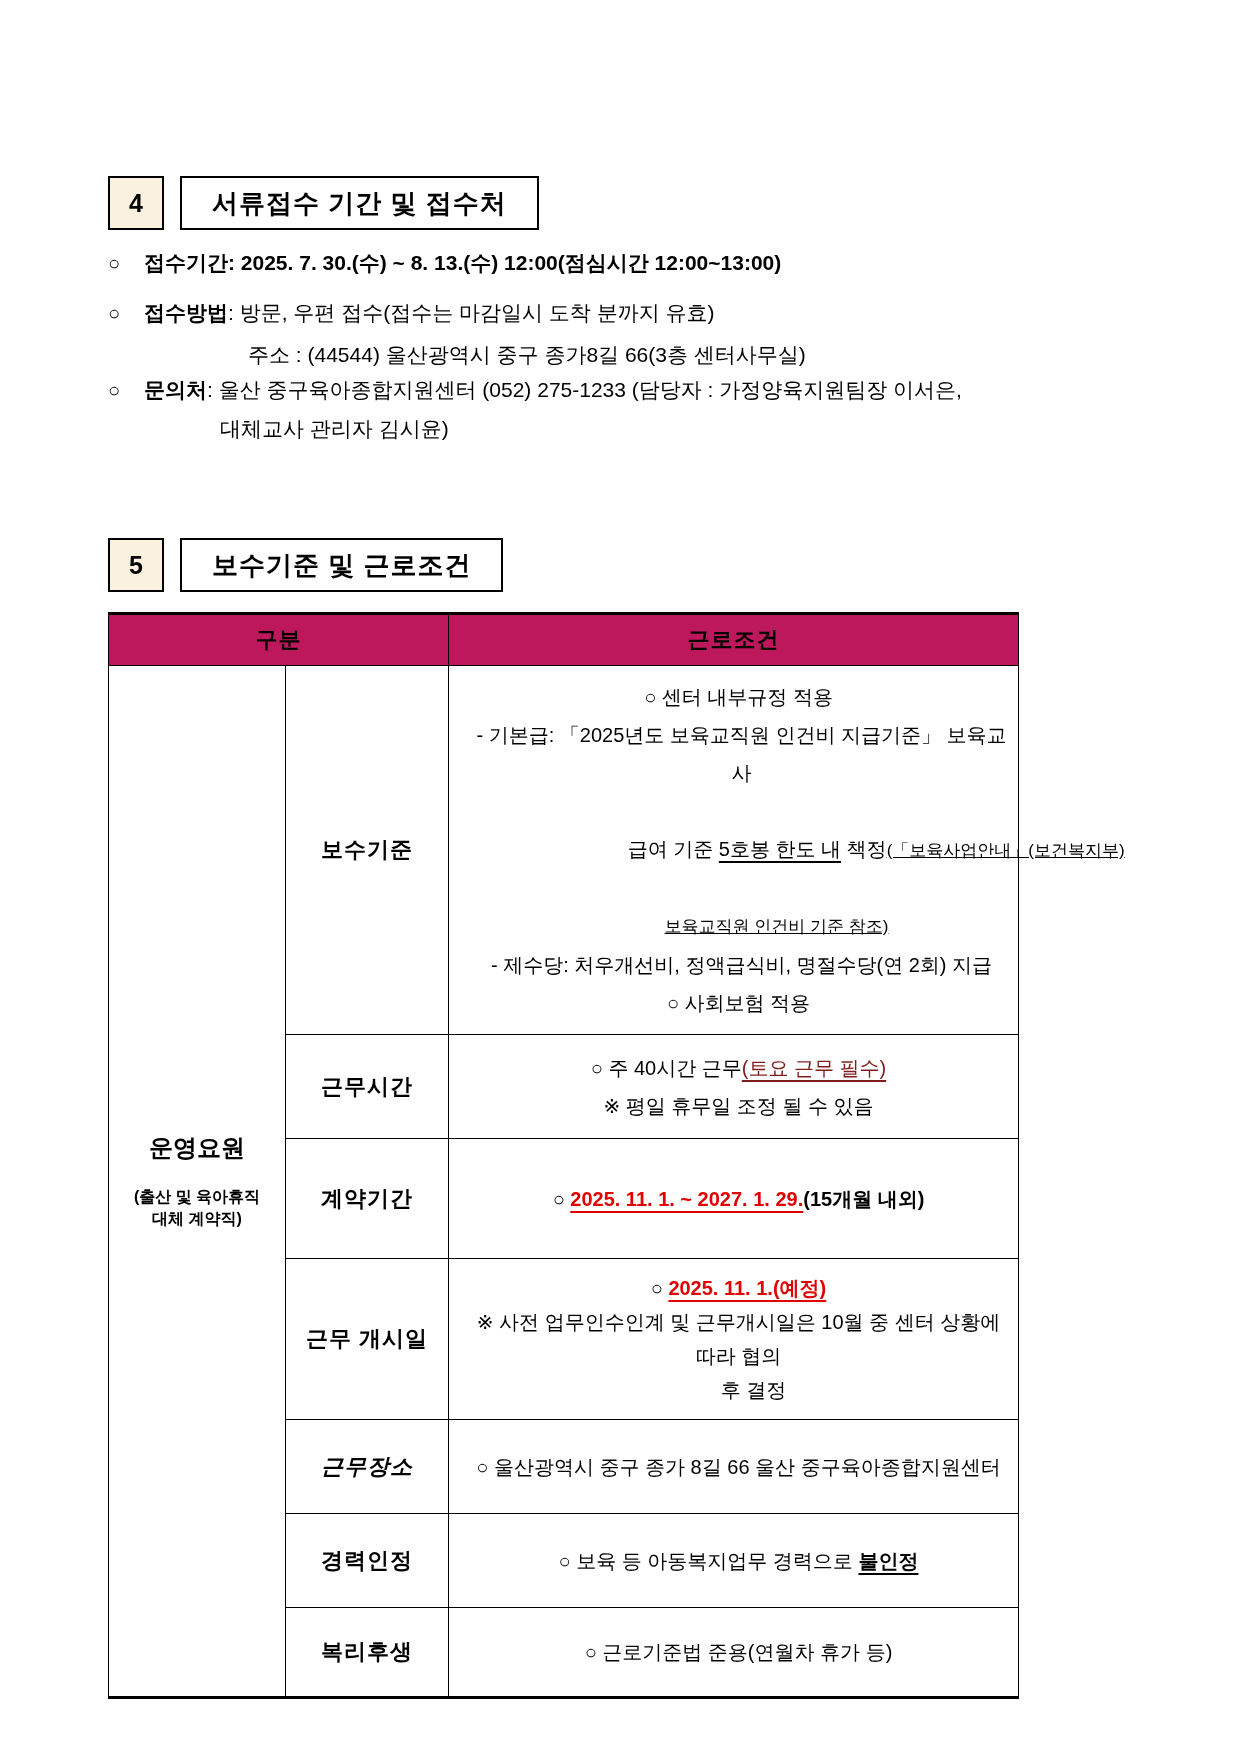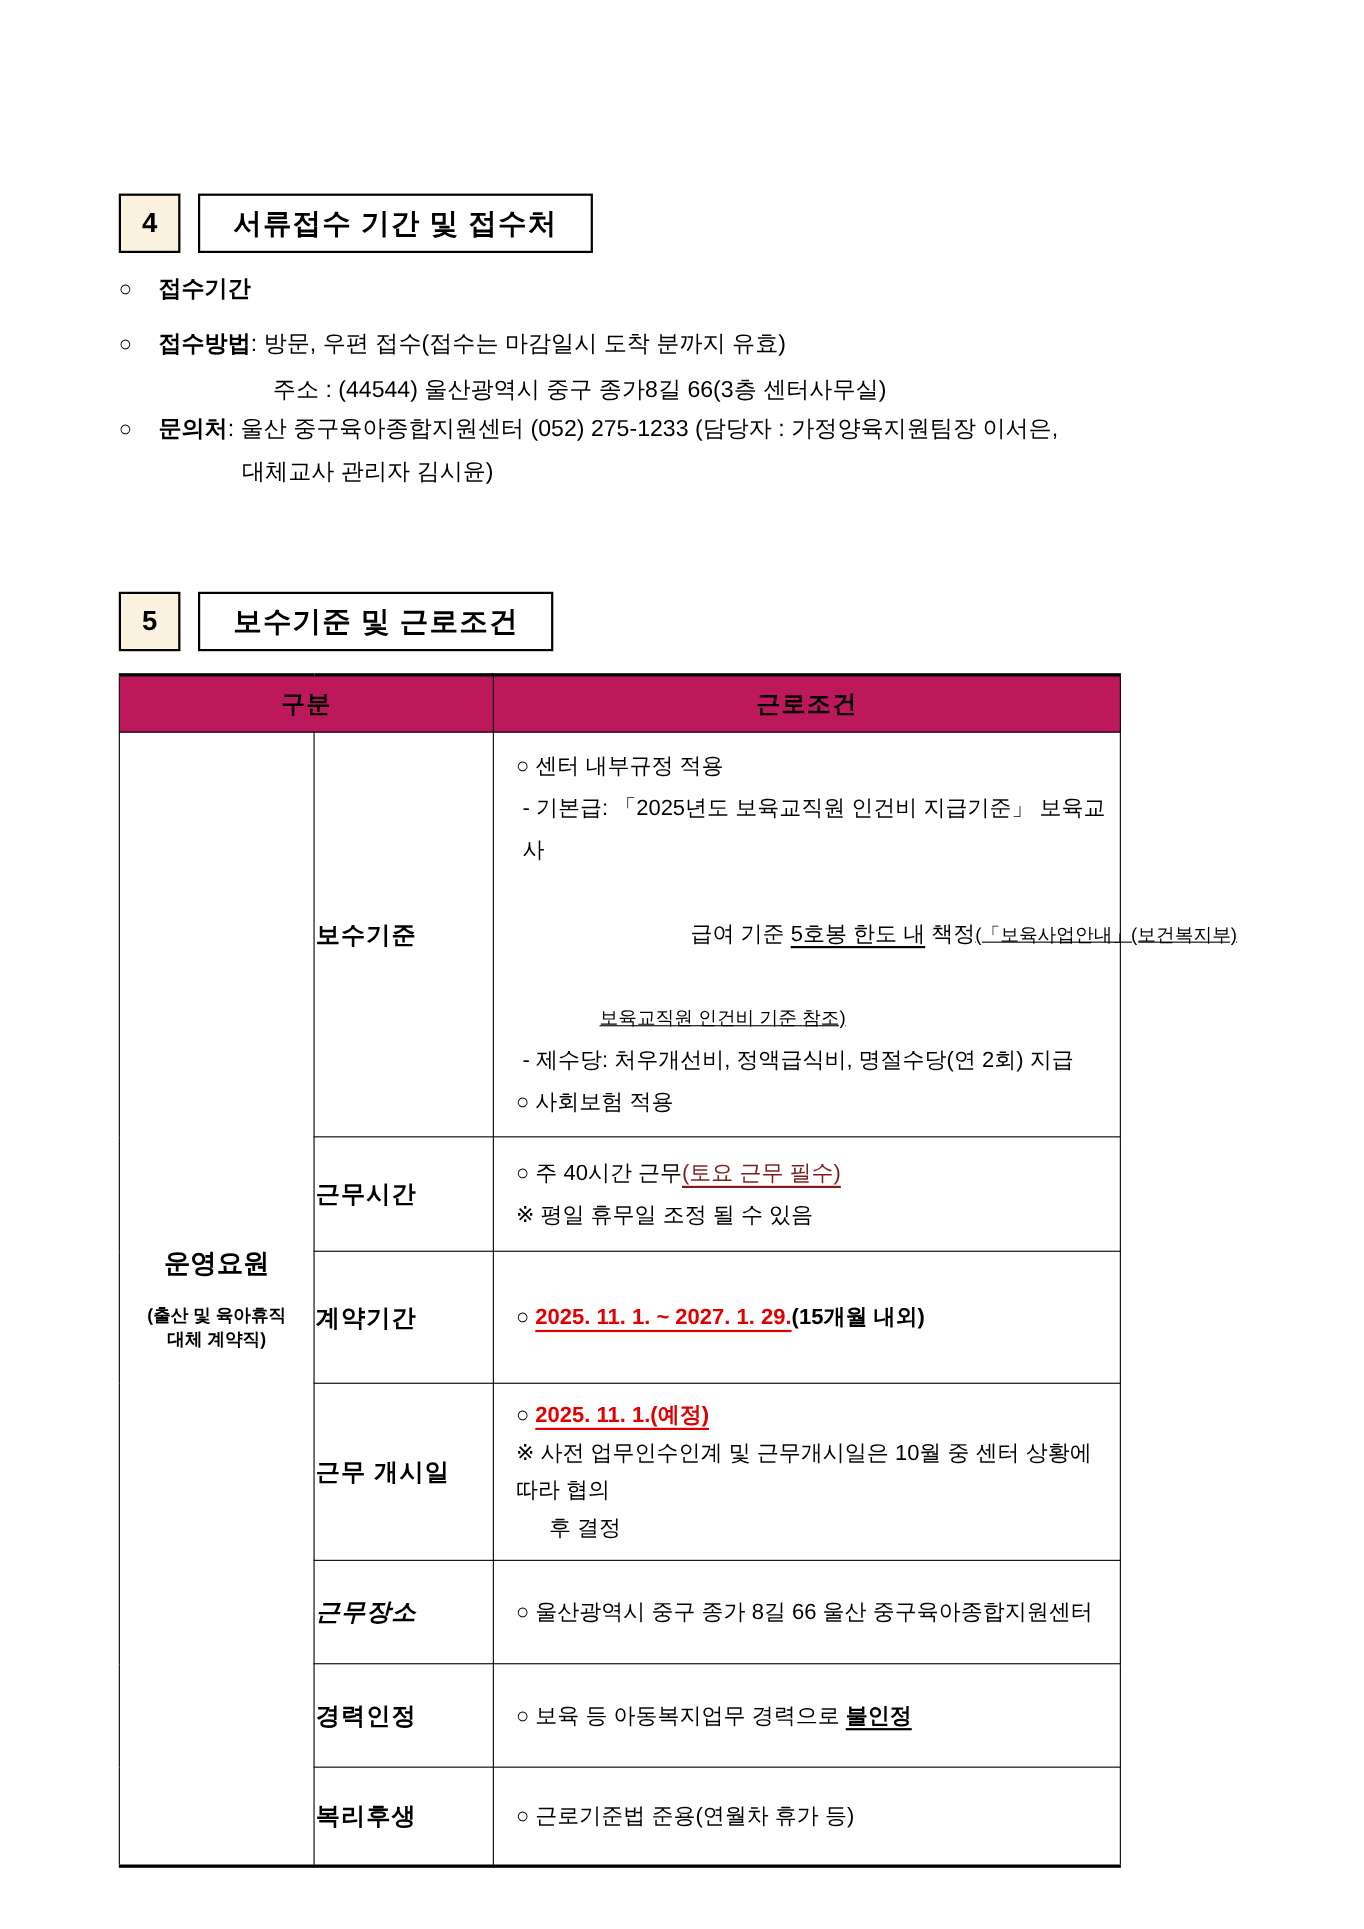--- a/index.html
+++ b/index.html
@@ -42,26 +42,27 @@
   }
   table.cond td{border:1px solid #000;box-sizing:border-box;}
   td.hdr{
     height:52px;background:#be185d;text-align:center;vertical-align:middle;
     font-size:22px;font-weight:bold;letter-spacing:1px;
   }
   td.group-cell{text-align:center;vertical-align:middle;padding:0 4px;}
   .group-main{font-size:24px;font-weight:bold;margin-bottom:22px;}
   .group-sub{font-size:16px;font-weight:bold;line-height:1.35;}
   td.label-cell{
-    vertical-align:middle;font-size:22px;font-weight:bold;
+    text-align:center;vertical-align:middle;font-size:22px;font-weight:bold;
     letter-spacing:1px;white-space:pre;
   }
   td.content-cell{
     vertical-align:middle;font-size:20px;padding:12px 10px 12px 20px;
     line-height:38px;
+    text-align:center;
   }
   .h-pay{height:250px;}
   .h-hours{height:104px;}
   .h-contract{height:120px;}
   .h-start{height:130px;}
   .h-place{height:94px;font-style:italic;}
   .h-career{height:94px;}
   .h-welfare{height:90px;}
   .ind-dash{padding-left:6px;}
   .ind-3{padding-left:92px;}
@@ -80,20 +81,21 @@
 
   <div class="sec">
     <div class="numbox">4</div>
     <div class="titlebox">서류접수 기간 및 접수처</div>
   </div>
 
   <div class="bullets">
     <div class="bullet b1">
       <span class="mark">○</span>
       <span class="blabel">접수기간</span>
+      <span class="bval bold">: 2025. 7. 30.(수) ~ 8. 13.(수) 12:00(점심시간 12:00~13:00)</span>
     </div>
     <div class="bullet b2">
       <span class="mark">○</span>
       <span class="blabel">접수방법</span>
       <span class="bval">: 방문, 우편 접수(접수는 마감일시 도착 분까지 유효)</span>
     </div>
     <div class="sub1">주소 : (44544) 울산광역시 중구 종가8길 66(3층 센터사무실)</div>
     <div class="bullet b3">
       <span class="mark">○</span>
       <span class="blabel">문의처</span>

